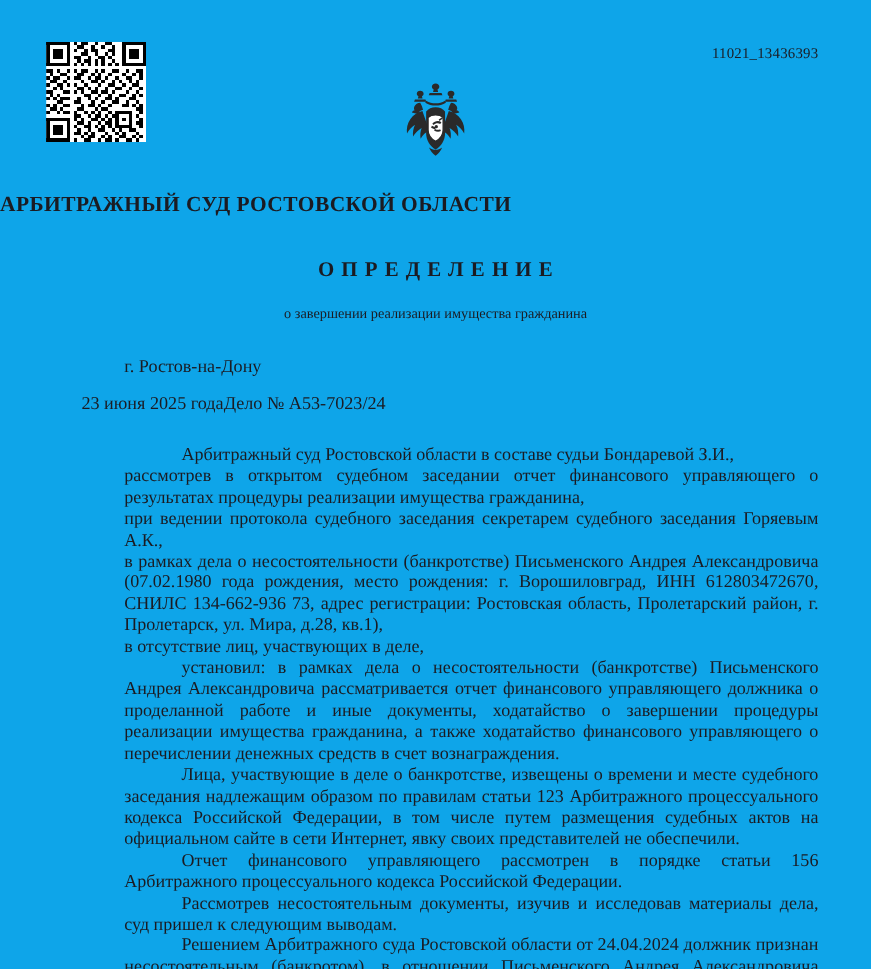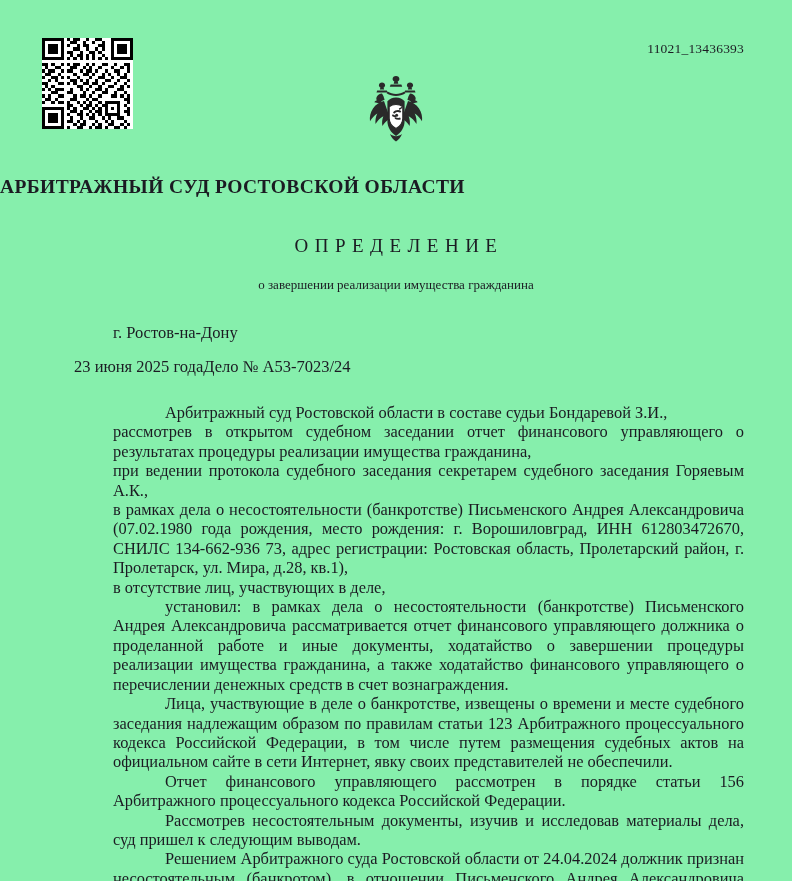--- a/index.html
+++ b/index.html
@@ -14,21 +14,21 @@
     position: relative;
     overflow: hidden;
     font-family: "Liberation Serif", "DejaVu Serif", serif;
     color: #1b1b22;
   }
 
   .page {
     position: relative;
     width: 792px;
     height: 881px;
-    background: #86efac;
+    background: #0ea5e9;
   }
 
   
   .header-zone {
     position: relative;
     height: 150px;
   }
 
   .qr-code {
     position: absolute;
@@ -63,21 +63,21 @@
     text-align: left;
     font-size: 19.5px;
     font-weight: bold;
     letter-spacing: 0.4px;
     margin-top: 26px;
   }
 
   .act-type {
     text-align: center;
     font-size: 19px;
-    font-weight: normal;
+    font-weight: bold;
     letter-spacing: 6.5px;
     margin-top: 37px;
     padding-left: 6px;
   }
 
   .act-subject {
     text-align: center;
     font-size: 13px;
     margin-top: 20px;
   }

